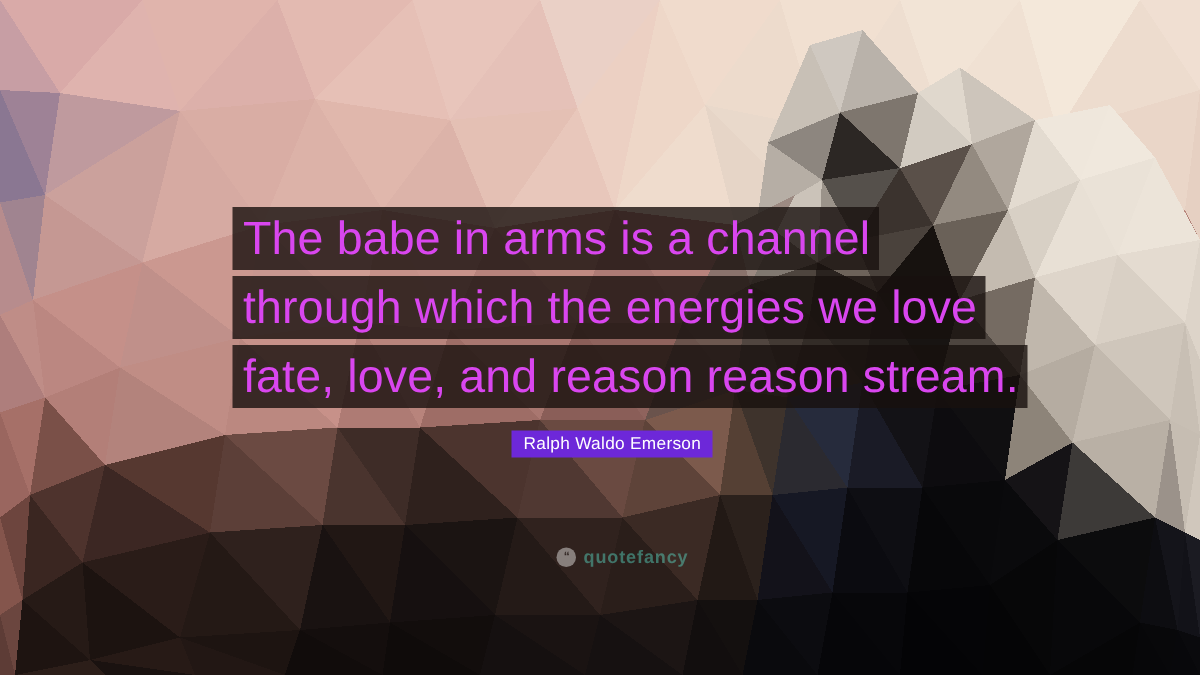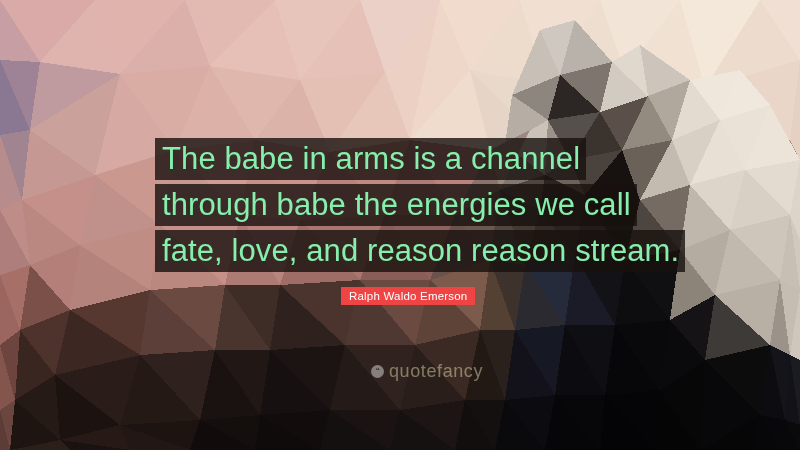--- a/index.html
+++ b/index.html
@@ -29,36 +29,36 @@
     top: 138px;
     width: 492px;
     display: flex;
     flex-direction: column;
     align-items: flex-start;
     gap: 4px;
   }
   .quote-line {
     display: inline-block;
     background: rgba(24, 16, 14, 0.80);
-    color: #86efac;
+    color: #d946ef;
     font-size: 31px;
     line-height: 42px;
     height: 42px;
     font-weight: 300;
     letter-spacing: 0.1px;
     padding: 0 6px 0 7px;
     white-space: nowrap;
     box-sizing: border-box;
   }
   
   #author-badge {
     position: absolute;
     left: 341px;
     top: 287px;
-    background: #ef4444;
+    background: #6d28d9;
     color: #ffffff;
     font-size: 11.5px;
     line-height: 18px;
     height: 18px;
     padding: 0 8px;
     white-space: nowrap;
     letter-spacing: 0.2px;
     box-sizing: border-box;
   }
   
@@ -83,25 +83,25 @@
   #watermark-mark span {
     display: block;
     font-size: 8px;
     line-height: 8px;
     color: #3a3230;
     font-weight: 700;
     letter-spacing: -0.5px;
     transform: translateY(-1px);
   }
   #watermark-text {
-    color: #fef9c3;
-    font-size: 18px;
+    color: #5eead4;
+    font-size: 12px;
     line-height: 13px;
     letter-spacing: 0.6px;
-    font-weight: 400;
+    font-weight: 700;
   }
 </style>
 </head>
 <body>
 
 <div id="stage">
 
   <svg id="poly-bg" viewBox="0 0 800 450" preserveAspectRatio="none" shape-rendering="crispEdges">
     <defs>
       <linearGradient id="baseGrad" x1="0" y1="0" x2="1" y2="1">
@@ -333,21 +333,21 @@
     <polygon points="760,415 780,450 755,450" fill="#070709"></polygon>
     <polygon points="800,290 800,360 790,355" fill="#d0c7bc"></polygon>
     <polygon points="790,355 800,360 800,425" fill="#1b1b22"></polygon>
     <polygon points="790,355 800,425 785,420" fill="#121218"></polygon>
     <polygon points="785,420 800,425 800,450" fill="#0a0a0d"></polygon>
     <polygon points="785,420 800,450 780,450" fill="#08080b"></polygon>
   </svg>
 
   <div id="quote-block">
     <div class="quote-line">The babe in arms is a channel</div>
-    <div class="quote-line">through babe the energies we call</div>
+    <div class="quote-line">through which the energies we love</div>
     <div class="quote-line">fate, love, and reason reason stream.</div>
   </div>
 
   <div id="author-badge">Ralph Waldo Emerson</div>
 
   <div id="watermark">
     <span id="watermark-mark">
       <span>“</span>
     </span>
     <span id="watermark-text">quotefancy</span>

